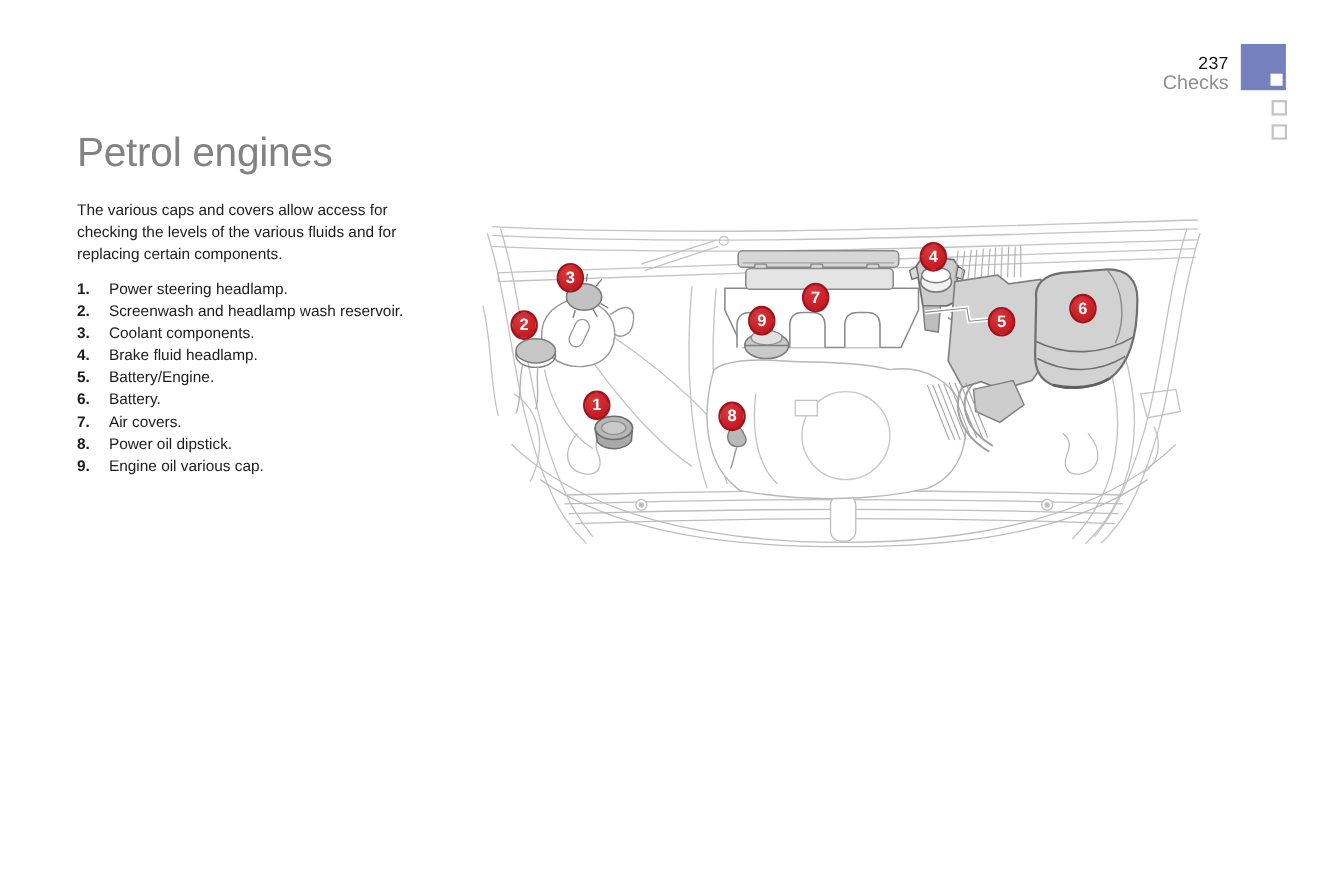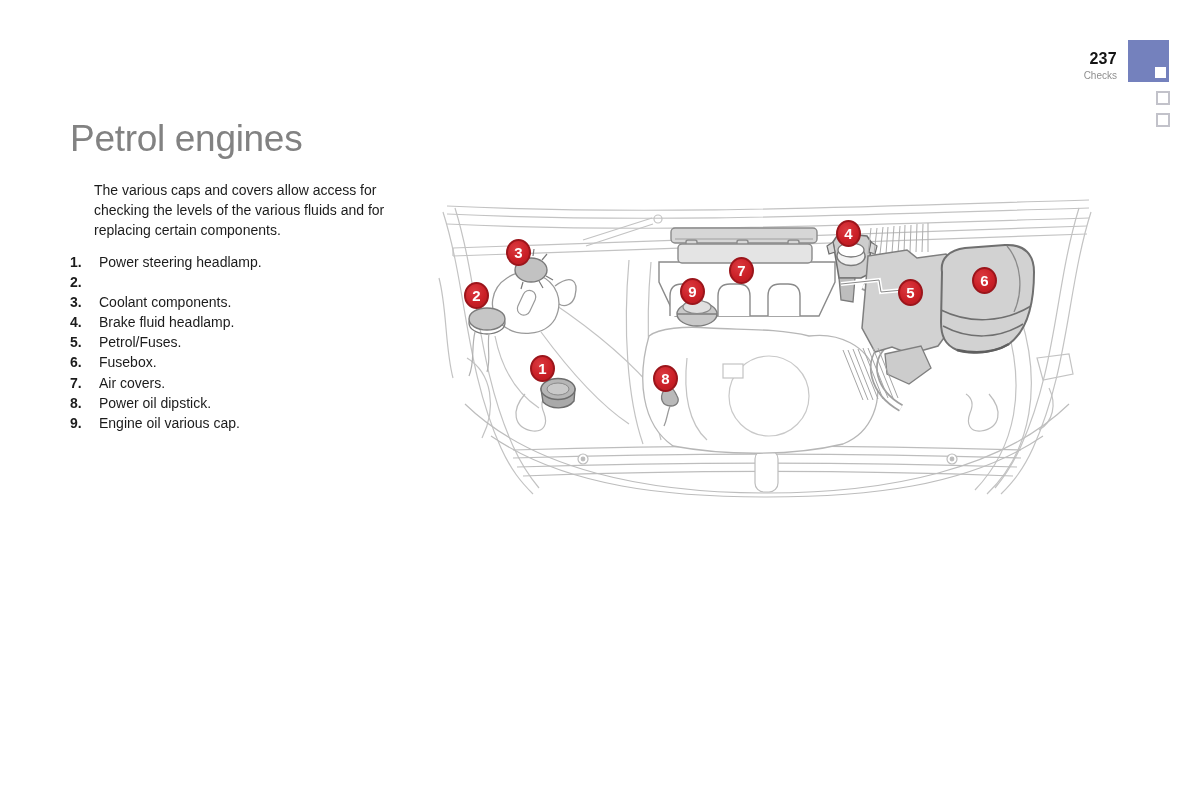--- a/index.html
+++ b/index.html
@@ -2,32 +2,32 @@
 <html><head>
 <meta charset="utf-8">
 <style>
   * { margin:0; padding:0; box-sizing:border-box; }
   html,body { width:1200px; height:800px; background:#ffffff; overflow:hidden;
               font-family:"Liberation Sans", sans-serif; }
   #page { position:relative; width:1200px; height:800px; background:#fff; }
 
   
   .pagenum-block { position:absolute; left:990px; top:50px; width:127px; text-align:right; }
-  .pagenum { font-size:16px; font-weight:bold; color:#141414; line-height:17px; letter-spacing:.3px; }
-  .section-label { font-size:10px; color:#8f8f8f; line-height:17px; }
+  .pagenum { font-size:16px; font-weight:normal; color:#141414; line-height:17px; letter-spacing:.3px; }
+  .section-label { font-size:18px; color:#8f8f8f; line-height:17px; }
   .blue-tab { position:absolute; left:1128px; top:40px; width:41px; height:42px; }
   .blue-tab .inner-sq { position:absolute; right:3px; bottom:4px; width:11px; height:11px; background:#ffffff; }
   .tab-box { position:absolute; left:1156px; width:14px; height:14px; background:#fff; border:2px solid #c2c2ca; }
   .tab-box.b1 { top:91px; } .tab-box.b2 { top:113px; }
 
   
   .title { position:absolute; left:70px; top:118px; font-size:37px; font-weight:400;
            color:#828282; letter-spacing:-0.3px;text-align:center; }
   .intro { position:absolute; left:70px; top:180px; width:334px; font-size:14px;
-           line-height:20px; color:#1b1b1b;margin-left:24px; }
+           line-height:20px; color:#1b1b1b; }
   .legend { position:absolute; left:70px; top:252px; width:360px; }
   .legend-row { display:flex; line-height:20.1px; font-size:14px; color:#1b1b1b; }
   .legend-num { width:29px; font-weight:bold; flex:0 0 29px; }
 
   
   .diagram { position:absolute; left:437px; top:198px; width:660px; height:300px; }
   .diagram svg { position:absolute; left:0; top:0; }
   .marker { position:absolute; width:25px; height:27px; border-radius:50%;
             background:radial-gradient(circle at 38% 32%, #da3a40 0%, #cb2027 55%, #b2191f 100%);
             border:2px solid #9b151b; color:#fff; font-weight:bold; font-size:15px;
@@ -53,40 +53,41 @@
 
   <div class="legend">
 
       <div class="legend-row">
         <span class="legend-num">1.</span>
         <span class="legend-label">Power steering headlamp.</span>
       </div>
 
       <div class="legend-row">
         <span class="legend-num">2.</span>
+        <span class="legend-label">Screenwash and headlamp wash reservoir.</span>
       </div>
 
       <div class="legend-row">
         <span class="legend-num">3.</span>
         <span class="legend-label">Coolant components.</span>
       </div>
 
       <div class="legend-row">
         <span class="legend-num">4.</span>
         <span class="legend-label">Brake fluid headlamp.</span>
       </div>
 
       <div class="legend-row">
         <span class="legend-num">5.</span>
-        <span class="legend-label">Petrol/Fuses.</span>
+        <span class="legend-label">Battery/Engine.</span>
       </div>
 
       <div class="legend-row">
         <span class="legend-num">6.</span>
-        <span class="legend-label">Fusebox.</span>
+        <span class="legend-label">Battery.</span>
       </div>
 
       <div class="legend-row">
         <span class="legend-num">7.</span>
         <span class="legend-label">Air covers.</span>
       </div>
 
       <div class="legend-row">
         <span class="legend-num">8.</span>
         <span class="legend-label">Power oil dipstick.</span>

